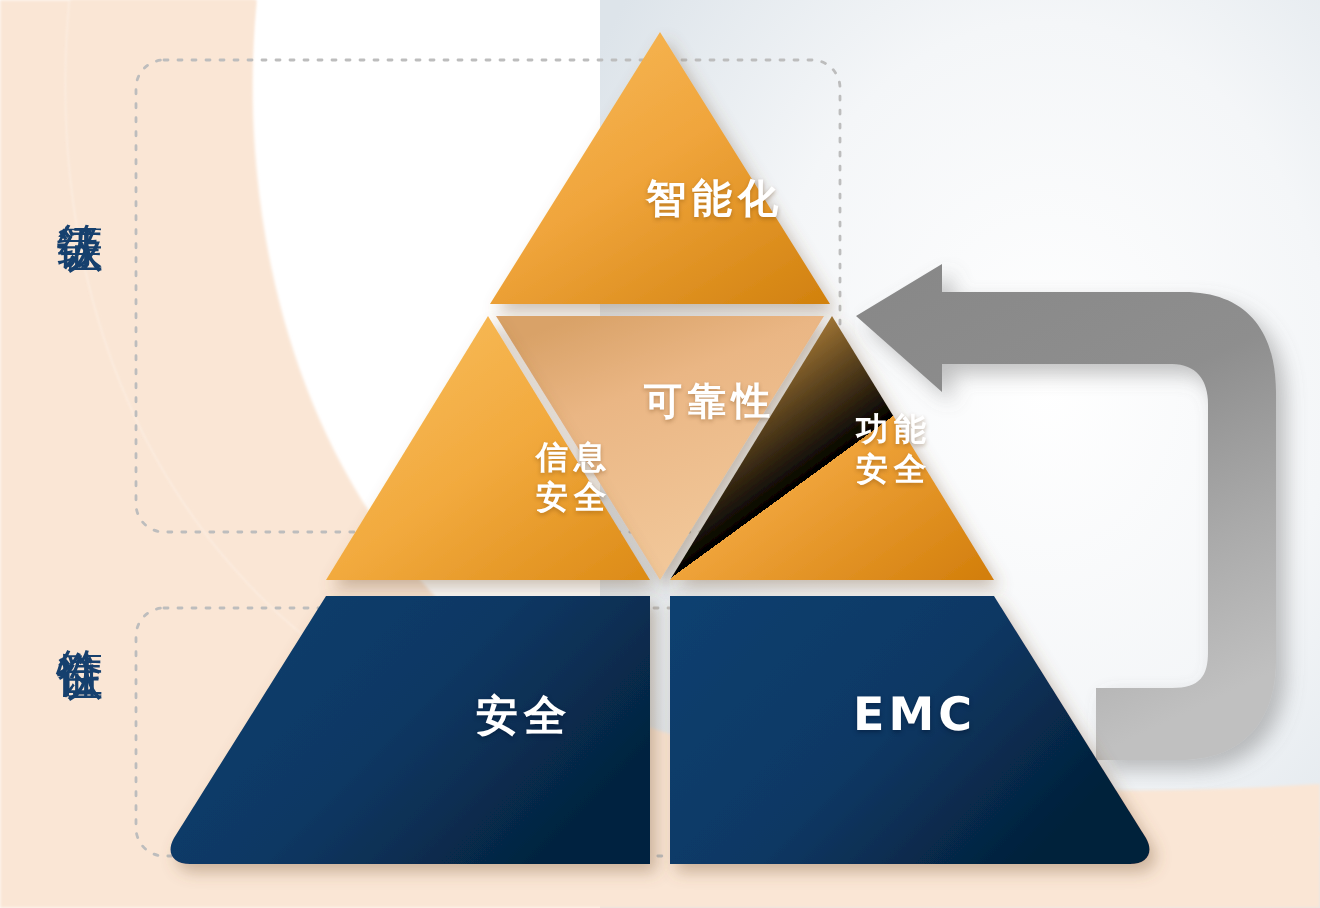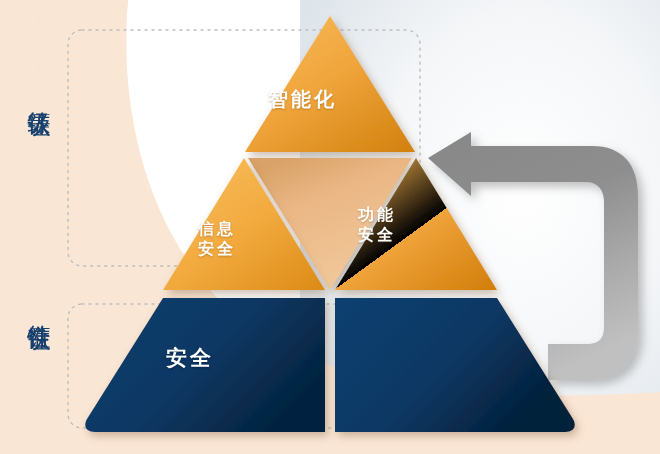--- a/index.html
+++ b/index.html
@@ -26,21 +26,21 @@
     font-family:"DejaVu Sans","Liberation Sans",sans-serif;
   }
   #label-grade{left:27px;top:93px;}
   #label-compliance{left:27px;top:306px;}
 
   
   .cap{
     position:absolute;
     color:#ffffff;
     font-weight:bold;
-    text-align:left;
+    text-align:right;
     white-space:pre-line;
     line-height:1.25;
     letter-spacing:3px;
     text-shadow:0 1px 2px rgba(90,50,0,.33);
     font-family:"DejaVu Sans","Liberation Sans",sans-serif;
     pointer-events:none;
   }
   #cap-smart{left:268px;top:87px;width:124px;font-size:20px;}
   #cap-reliability{left:272px;top:190px;width:116px;font-size:19px;}
   #cap-infosec{left:198px;top:219px;width:108px;font-size:16px;}
@@ -166,19 +166,21 @@
              C 86,432 83,426 87,419 Z"></path>
 
     <path filter="url(#shp-shadow)" fill="url(#g-navy-r)" d="M 335,298 L 497,298 L 573,419
              C 577,426 574,432 565,432 L 335,432 Z"></path>
   </svg>
 
   <div class="side-label" id="label-grade">等级认证</div>
   <div class="side-label" id="label-compliance">符合性认证</div>
 
   <div class="cap" id="cap-smart">智能化</div>
+  <div class="cap" id="cap-reliability">可靠性</div>
   <div class="cap" id="cap-infosec">信息
 安全</div>
   <div class="cap" id="cap-funcsafe">功能
 安全</div>
   <div class="cap" id="cap-safety">安全</div>
+  <div class="cap" id="cap-emc">EMC</div>
 
 </div>
 
 </body></html>

